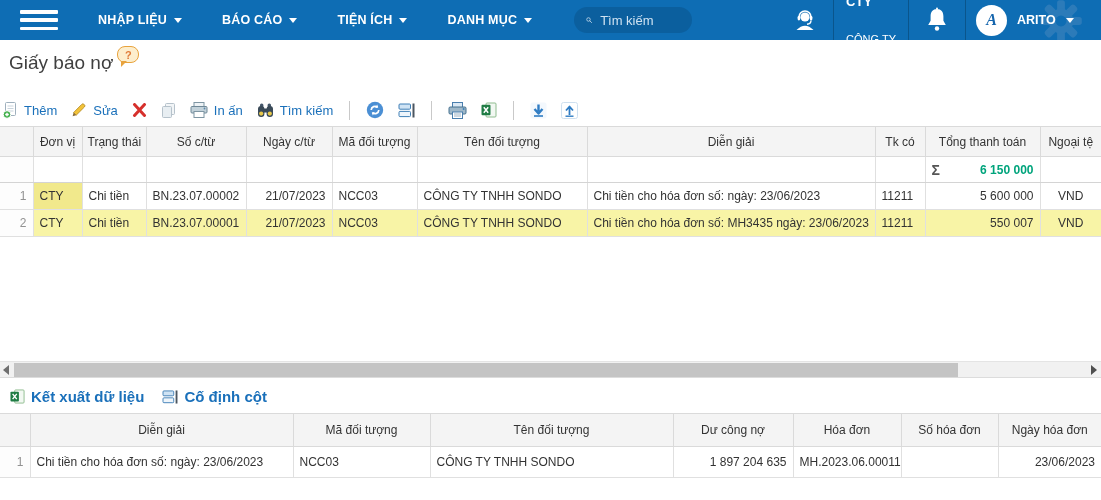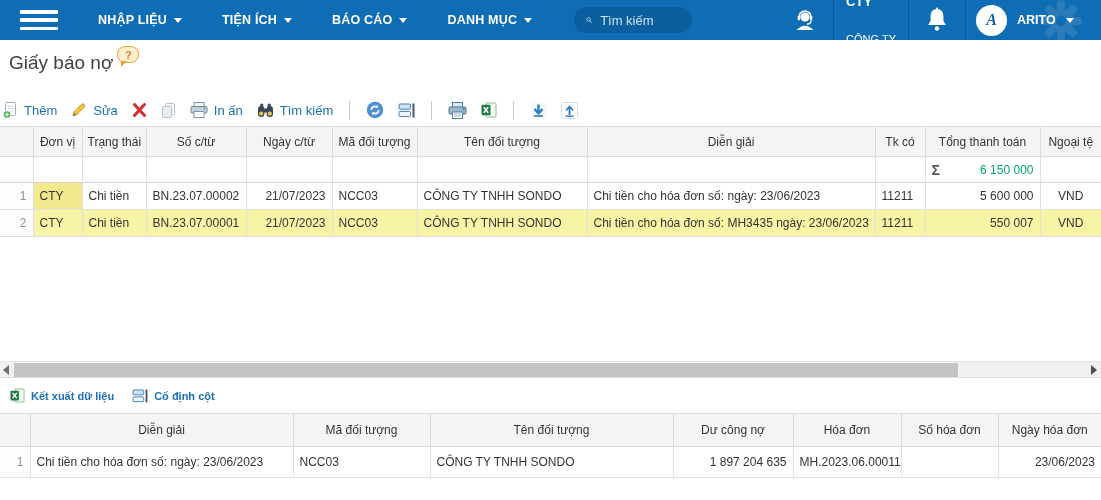--- a/index.html
+++ b/index.html
@@ -55,59 +55,59 @@
   td{border:1px solid #e0e0e0;border-left-color:#e6e6e6;padding:0 6px;overflow:hidden;white-space:nowrap;background:#fff;}
   table tr>*:first-child{border-left:0;}
   table tr>*:last-child{border-right:0;}
   .main-table th{height:30px;}
   .main-table td{height:27px;}
   .main-table tr.filter-row td{height:26px;border-bottom-color:#d4d4d4;}
   .rownum{text-align:right;color:#929292;background:#fdfdfd;}
   .t-right{text-align:right;} .t-center{text-align:center;margin-top:12px;}
   .sum-cell{display:flex;align-items:center;justify-content:space-between;}
   .sum-sym{font-size:14px;color:#555;font-weight:700;}
-  .sum-val{color:var(--sum-green);font-weight:400;}
+  .sum-val{color:var(--sum-green);font-weight:700;}
   tr.row-selected td{background:var(--row-yellow);}
   td.cell-focus{background:var(--focus-yellow) !important;}
   .detail-table th{height:33px;}
   .detail-table td{height:31px;}
 
   
   .hscroll{position:absolute;left:0;top:361px;width:1101px;height:17px;background:#f1f1f1;border-top:1px solid #e4e4e4;border-bottom:1px solid #dcdcdc;}
   .hs-thumb{position:absolute;left:14px;top:1px;width:944px;height:14px;background:#c4c4c4;cursor:pointer;}
   .hs-arrow{position:absolute;top:3px;width:0;height:0;cursor:pointer;}
   .hs-left{left:3px;border-top:5px solid transparent;border-bottom:5px solid transparent;border-right:6px solid #6f6f6f;}
   .hs-right{right:4px;border-top:5px solid transparent;border-bottom:5px solid transparent;border-left:6px solid #4f4f4f;}
 
   
   .links{position:absolute;left:10px;top:388px;display:flex;align-items:center;gap:18px;}
-  .link{display:flex;align-items:center;gap:6px;background:none;border:0;cursor:pointer;font-family:inherit;font-size:11px;font-weight:700;color:var(--accent);padding:0;text-align:center;}
+  .link{display:flex;align-items:center;gap:6px;background:none;border:0;cursor:pointer;font-family:inherit;font-size:15px;font-weight:700;color:var(--accent);padding:0;text-align:center;}
 </style>
 </head>
 <body>
 
 <div class="screen">
 
   <header class="topbar">
     <div class="hamburger">
         <span></span>
         <span></span>
         <span></span>
       </div>
     <nav class="mainmenu">
       <div class="menu-item">
           <span>NHẬP LIỆU</span>
           <i class="caret"></i>
         </div>
       <div class="menu-item">
-          <span>TIỆN ÍCH</span>
+          <span>BÁO CÁO</span>
           <i class="caret"></i>
         </div>
       <div class="menu-item">
-          <span>BÁO CÁO</span>
+          <span>TIỆN ÍCH</span>
           <i class="caret"></i>
         </div>
       <div class="menu-item">
           <span>DANH MỤC</span>
           <i class="caret"></i>
         </div>
     </nav>
     <div class="search">
       <svg width="14" height="14" viewBox="0 0 14 14">
         <circle cx="5.8" cy="5.8" r="4.1" fill="none" stroke="#dce9f5" stroke-width="1.6"></circle>

